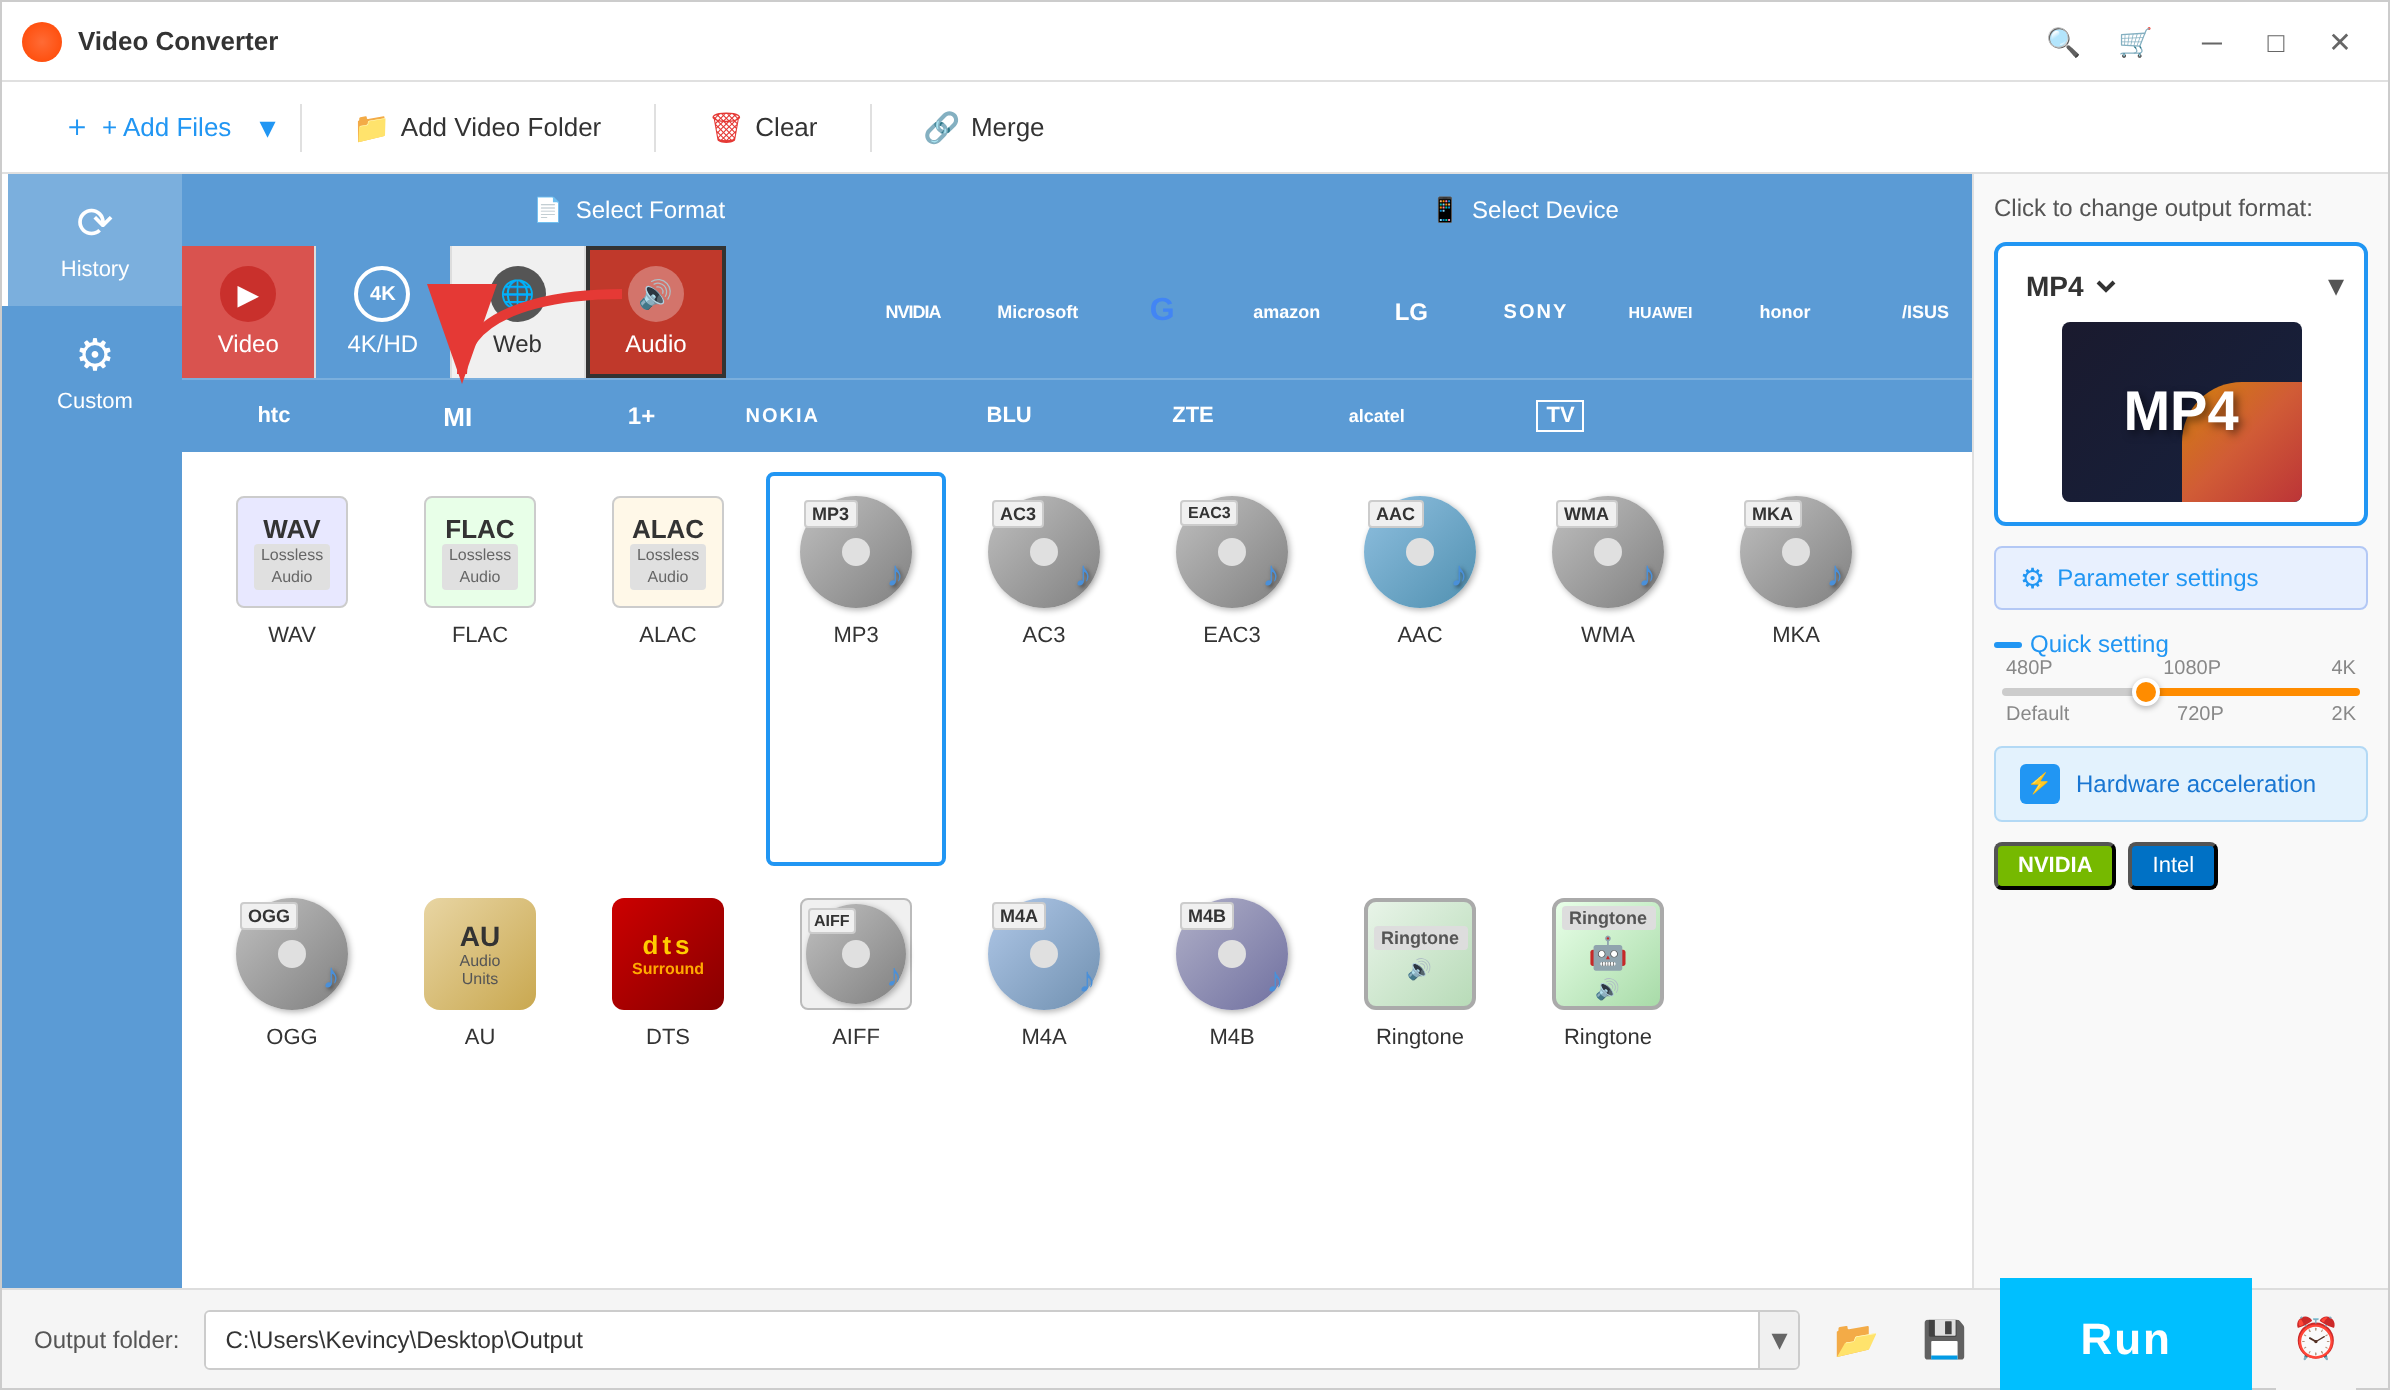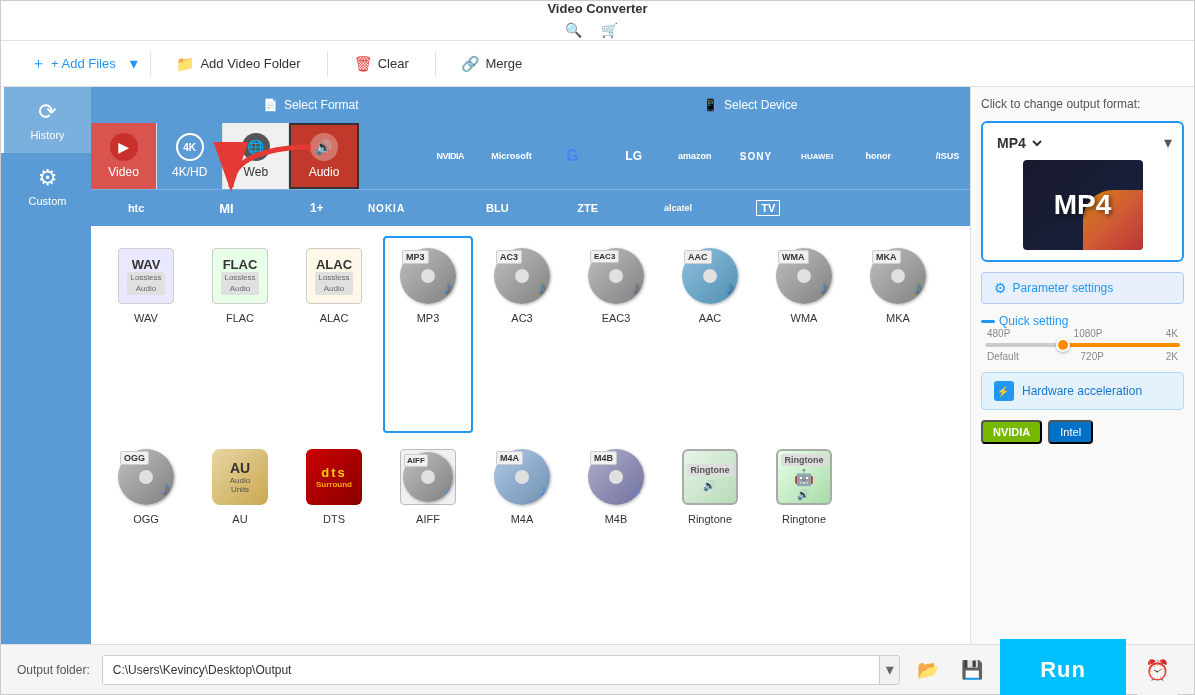--- a/index.html
+++ b/index.html
@@ -1,21 +1,21 @@
 <!DOCTYPE html>
 <html><head>
   <meta charset="utf-8">
   <style>
     * { box-sizing: border-box; margin: 0; padding: 0; }
     body { font-family: 'Segoe UI', Arial, sans-serif; background: #f0f0f0; width: 1195px; height: 695px; overflow: hidden; }
 
     .app-window { width: 1195px; height: 695px; background: #fff; border: 1px solid #ccc; display: flex; flex-direction: column; }
 
     
-    .title-bar { background: #fff; height: 40px; display: flex; align-items: center; padding: 0 10px; border-bottom: 1px solid #e0e0e0; flex-direction: column; }
+    .title-bar { background: #fff; height: 40px; display: flex; align-items: center; padding: 0 10px; border-bottom: 1px solid #e0e0e0; }
     .title-bar-icon { width: 20px; height: 20px; background: radial-gradient(circle, #ff6b35, #ff4500); border-radius: 50%; margin-right: 8px; }
     .title-bar-text { font-size: 13px; font-weight: 600; color: #333; flex: 1; }
     .title-bar-controls { display: flex; gap: 4px; }
     .title-bar-btn { width: 28px; height: 24px; border: none; background: transparent; cursor: pointer; font-size: 14px; color: #666; display: flex; align-items: center; justify-content: center; }
     .title-bar-actions { display: flex; gap: 8px; margin-right: 10px; }
     .title-bar-action-btn { width: 28px; height: 28px; border-radius: 50%; background: transparent; border: none; cursor: pointer; color: #666; font-size: 14px; display: flex; align-items: center; justify-content: center; }
 
     
     .toolbar { background: #fff; height: 46px; display: flex; align-items: center; padding: 0 16px; gap: 8px; border-bottom: 1px solid #e0e0e0; }
     .toolbar-btn { display: flex; align-items: center; gap: 5px; padding: 6px 14px; border: none; background: transparent; cursor: pointer; font-size: 13px; color: #333; border-radius: 3px; }
@@ -75,21 +75,21 @@
     .disc-inner { width: 14px; height: 14px; border-radius: 50%; background: #e0e0e0; }
     .disc-note { position: absolute; bottom: 6px; right: 4px; font-size: 18px; color: #4a90d9; text-shadow: 1px 1px 2px rgba(0,0,0,0.5); }
 
     
     .au-icon { width: 56px; height: 56px; display: flex; flex-direction: column; align-items: center; justify-content: center; background: linear-gradient(135deg, #e8d5a3, #c9a850); border-radius: 8px; }
     .dts-icon { width: 56px; height: 56px; background: linear-gradient(135deg, #cc0000, #880000); border-radius: 6px; display: flex; align-items: center; justify-content: center; color: #ffcc00; font-size: 10px; font-weight: bold; }
     .ringtone-icon-apple { width: 56px; height: 56px; background: linear-gradient(135deg, #e8f4e8, #b8dbb8); border-radius: 6px; display: flex; flex-direction: column; align-items: center; justify-content: center; gap: 2px; border: 2px solid #aaa; }
     .ringtone-icon-android { width: 56px; height: 56px; background: linear-gradient(135deg, #e8ffe8, #a8dba8); border-radius: 6px; display: flex; flex-direction: column; align-items: center; justify-content: center; gap: 2px; border: 2px solid #aaa; }
 
     
-    .right-panel { width: 224px; background: #f9f9f9; border-left: 1px solid #e0e0e0; display: flex; flex-direction: column; padding: 10px; gap: 10px; overflow-y: auto; }
+    .right-panel { width: 208px; background: #f9f9f9; border-left: 1px solid #e0e0e0; display: flex; flex-direction: column; padding: 10px; gap: 10px; overflow-y: auto; }
     .right-panel-title { font-size: 12px; color: #555; }
     .format-preview { border: 2px solid #2196F3; border-radius: 6px; padding: 10px; display: flex; flex-direction: column; align-items: center; gap: 8px; background: #fff; }
     .format-select-row { display: flex; align-items: center; justify-content: space-between; width: 100%; }
     .format-select { border: none; background: transparent; font-size: 14px; font-weight: bold; color: #333; cursor: pointer; }
     .mp4-thumb { width: 120px; height: 90px; background: linear-gradient(135deg, #1a1a2e, #16213e); border-radius: 4px; display: flex; align-items: center; justify-content: center; position: relative; overflow: hidden; }
     .mp4-thumb-label { position: absolute; top: 50%; left: 50%; transform: translate(-50%,-50%); font-size: 28px; font-weight: bold; color: #fff; text-shadow: 2px 2px 4px rgba(0,0,0,0.5); }
     .mp4-thumb-art { position: absolute; bottom: 0; right: 0; width: 60px; height: 60px; background: linear-gradient(135deg, #ff9a00, #ff6b35, #e53935); border-radius: 50% 0 4px 0; opacity: 0.8; }
 
     .param-btn { display: flex; align-items: center; gap: 6px; padding: 7px 12px; background: #e8f0fe; border: 1px solid #b3c8f5; border-radius: 4px; cursor: pointer; font-size: 12px; color: #2196F3; width: 100%; }
     .param-btn .icon { font-size: 14px; color: #2196F3; }
@@ -243,24 +243,24 @@
           <div class="brand-item" style="background:#5b9bd5;">
               <span class="brand-logo samsung" style="font-size:9px;">NVIDIA</span>
             </div>
           <div class="brand-item" style="background:#5b9bd5;">
               <span class="brand-logo" style="font-size:9px;">Microsoft</span>
             </div>
           <div class="brand-item" style="background:#5b9bd5;">
               <span class="brand-logo" style="font-size:16px;font-weight:bold;color:#4285F4;">G</span>
             </div>
           <div class="brand-item" style="background:#5b9bd5;">
+              <span class="brand-logo" style="font-size:9px;">amazon</span>
+            </div>
+          <div class="brand-item" style="background:#5b9bd5;">
               <span class="brand-logo" style="font-size:12px;">LG</span>
-            </div>
-          <div class="brand-item" style="background:#5b9bd5;">
-              <span class="brand-logo" style="font-size:9px;">amazon</span>
             </div>
           <div class="brand-item" style="background:#5b9bd5;">
               <span class="brand-logo" style="font-size:10px;letter-spacing:1px;">SONY</span>
             </div>
           <div class="brand-item" style="background:#5b9bd5;">
               <span class="brand-logo" style="font-size:8px;">HUAWEI</span>
             </div>
           <div class="brand-item" style="background:#5b9bd5;">
               <span class="brand-logo" style="font-size:9px;">honor</span>
             </div>

